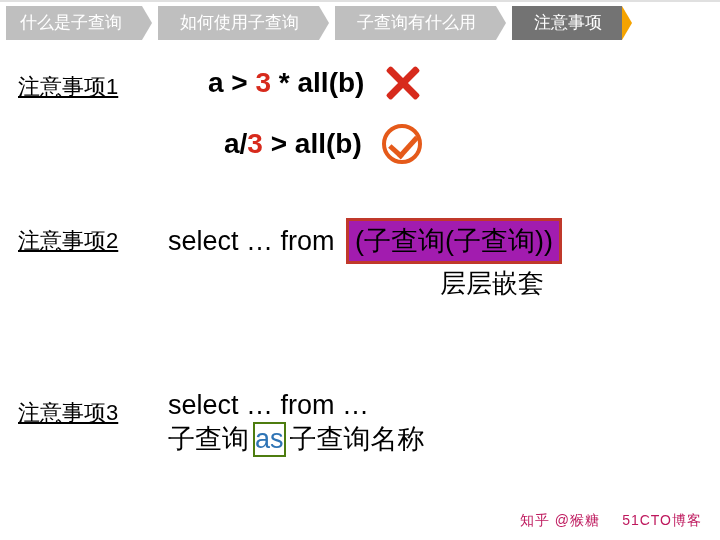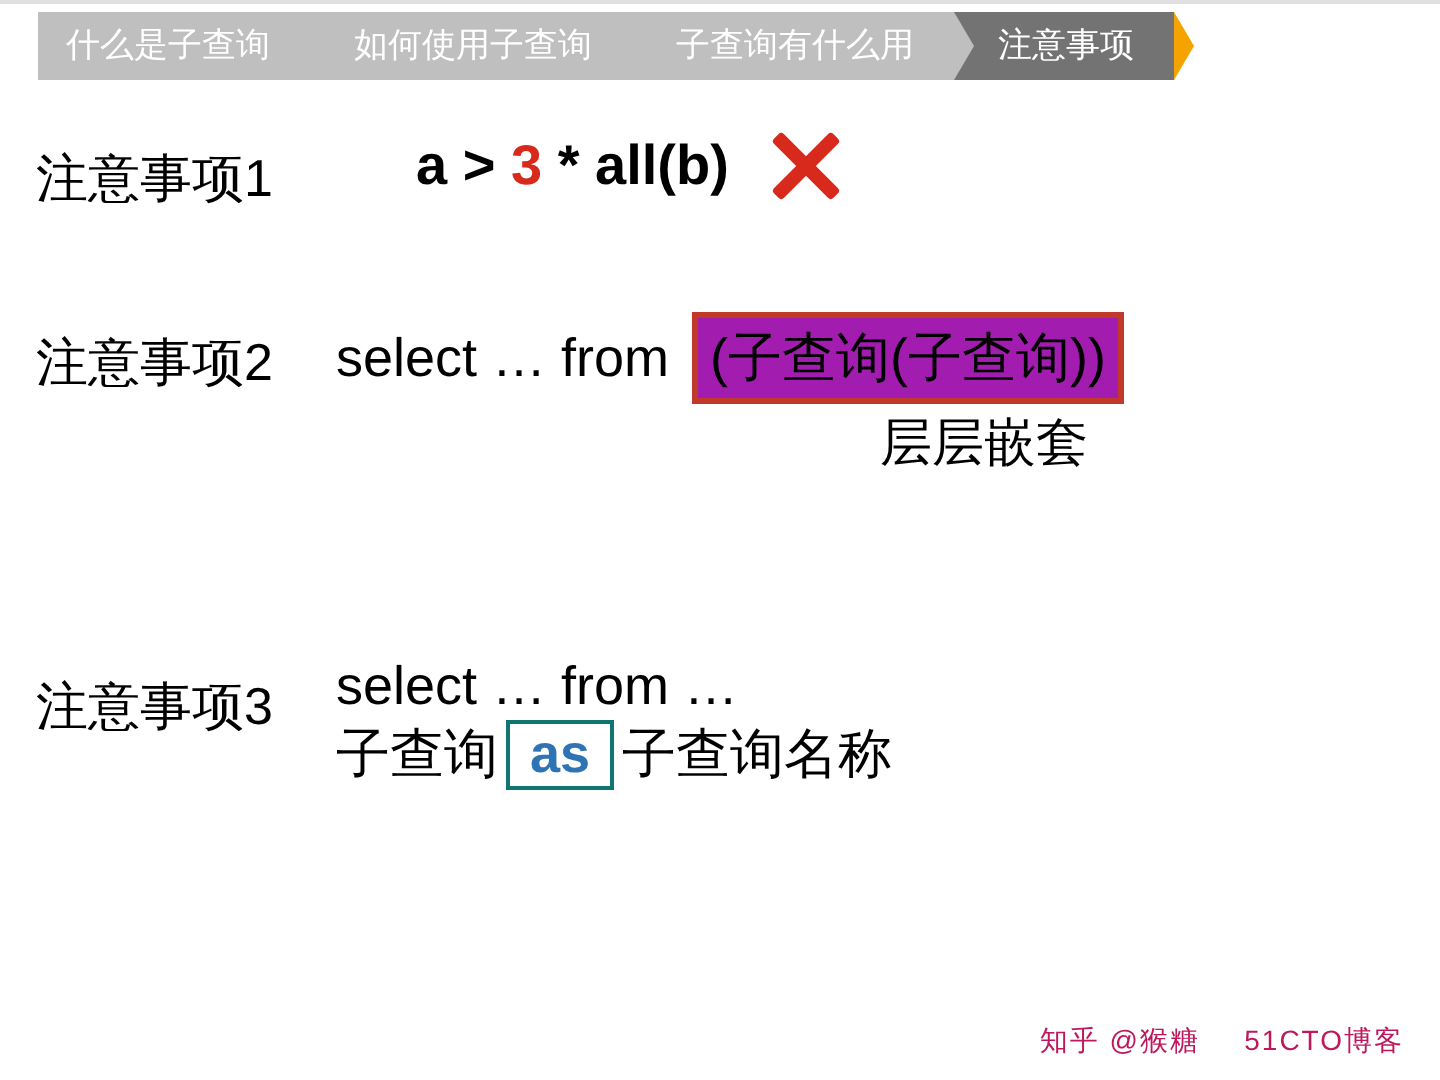--- a/index.html
+++ b/index.html
@@ -1,36 +1,36 @@
 <!DOCTYPE html>
 <html><head>
 <meta charset="utf-8">
 <style>
   * { margin: 0; padding: 0; box-sizing: border-box; }
   body {
     width: 720px; height: 540px;
     font-family: "Microsoft YaHei", "SimHei", sans-serif;
     background: #fff; position: relative; overflow: hidden;
   }
-  .top-bar { position: absolute; top: 6px; left: 19px; right: 6px; height: 34px; display: flex; }
+  .top-bar { position: absolute; top: 6px; left: 6px; right: 6px; height: 34px; display: flex; gap: 16px; }
   .tab {
     height: 34px; line-height: 34px; color: #fff; font-size: 17px;
     padding: 0 20px 0 14px; position: relative; background: #bfbfbf;
   }
   .tab::after {
     content: ""; position: absolute; right: -10px; top: 0;
     border-top: 17px solid transparent; border-bottom: 17px solid transparent;
     border-left: 10px solid #bfbfbf; z-index: 2;
   }
   .tab + .tab { padding-left: 22px; }
   .tab.active { background: #737373; }
   .tab.active::after { border-left-color: #f5a300; }
   .content { position: absolute; top: 56px; left: 0; right: 0; padding: 0 18px; }
   .row { display: flex; align-items: flex-start; margin-top: 8px; }
-  .label { width: 150px; font-size: 26px; color: #000; padding-top: 8px; }
+  .label { width: 150px; font-size: 22px; color: #000; padding-top: 8px; text-decoration: underline; }
   .body { flex: 1; font-size: 28px; color: #000; }
   .expr-line { display: flex; align-items: center; gap: 20px; font-weight: 700; margin-bottom: 10px; }
   .expr { display: inline-block; }
   .red { color: #d72a1c; }
   .cross { width: 38px; height: 38px; position: relative; }
   .cross::before, .cross::after {
     content: ""; position: absolute; left: 50%; top: 50%; width: 42px; height: 7px;
     background: #d72a1c; border-radius: 2px; transform-origin: center;
   }
   .cross::before { transform: translate(-50%,-50%) rotate(45deg); }
@@ -45,22 +45,22 @@
     transform: rotate(42deg);
   }
   .line2 { font-size: 27px; }
   .outlined {
     display: inline-block; border: 3px solid #c0392b; background: #a21caf;
     padding: 2px 6px; margin-left: 4px;
   }
   .subcap { font-size: 26px; margin-left: 272px; margin-top: 2px; }
   .line3 { font-size: 27px; }
   .blue-box {
-    display: inline-block; border: 2px solid #0f766e; padding: 0 10px;
-    color: #2e74b5; margin: 0 4px; font-weight: bold;
+    display: inline-block; border: 2px solid #4d7c0f; padding: 0 0;
+    color: #2e74b5; margin: 0 4px;
   }
   .wm1, .wm2 {
     position: absolute; bottom: 10px; color: #be185d; font-size: 14px;
     letter-spacing: 1px;
   }
   .wm1 { right: 120px; }
   .wm2 { right: 18px; }
   .topline { position:absolute; top:0; left:0; right:0; height:2px; background:#e0e0e0; }
 </style>
 </head>
@@ -79,20 +79,26 @@
 
   <div class="row">
     <div class="label">注意事项1</div>
     <div class="body">
       <div class="expr-line" style="margin-left:40px;align-items:center;">
         <span class="expr">
           <span>a &gt; </span><span class="red">3</span><span> * all(b)</span>
         </span>
         <span class="cross"></span>
       </div>
+      <div class="expr-line" style="margin-left:56px; margin-top:22px;">
+        <span class="expr">
+          <span>a/</span><span class="red">3</span><span> &gt; all(b)</span>
+        </span>
+        <span class="check-wrap"></span>
+      </div>
     </div>
   </div>
 
   <div class="row" style="margin-top:44px;">
     <div class="label">注意事项2</div>
     <div class="body">
       <div class="line2">
         <span>select … from </span><span class="outlined">(子查询(子查询))</span>
       </div>
       <div class="subcap">层层嵌套</div>

